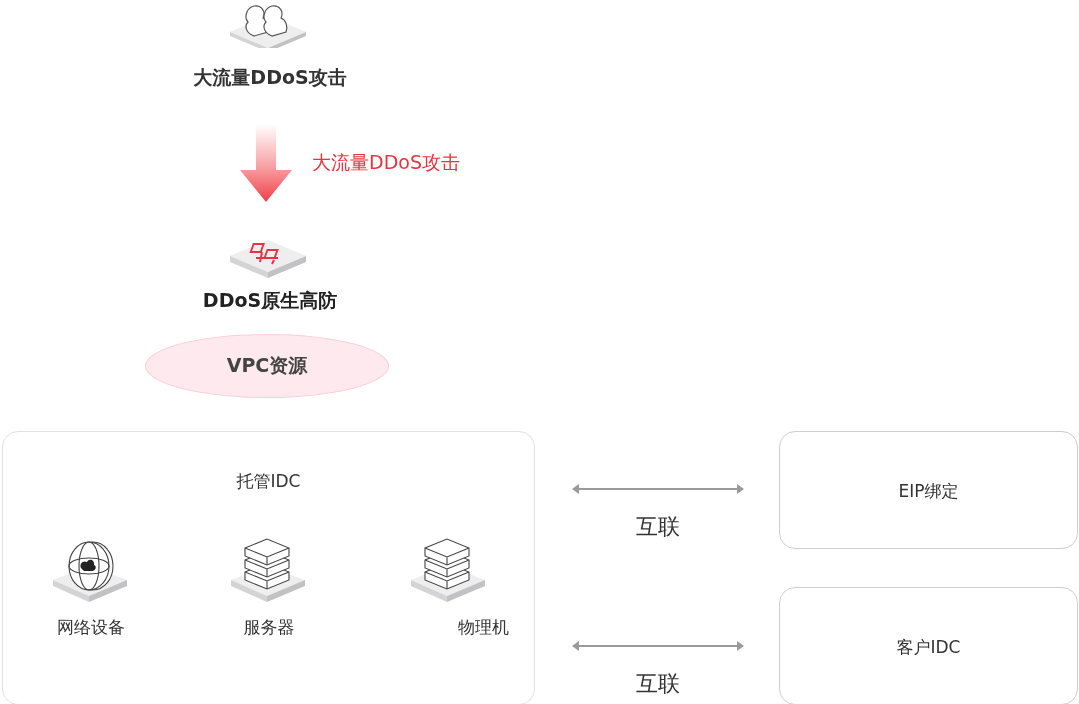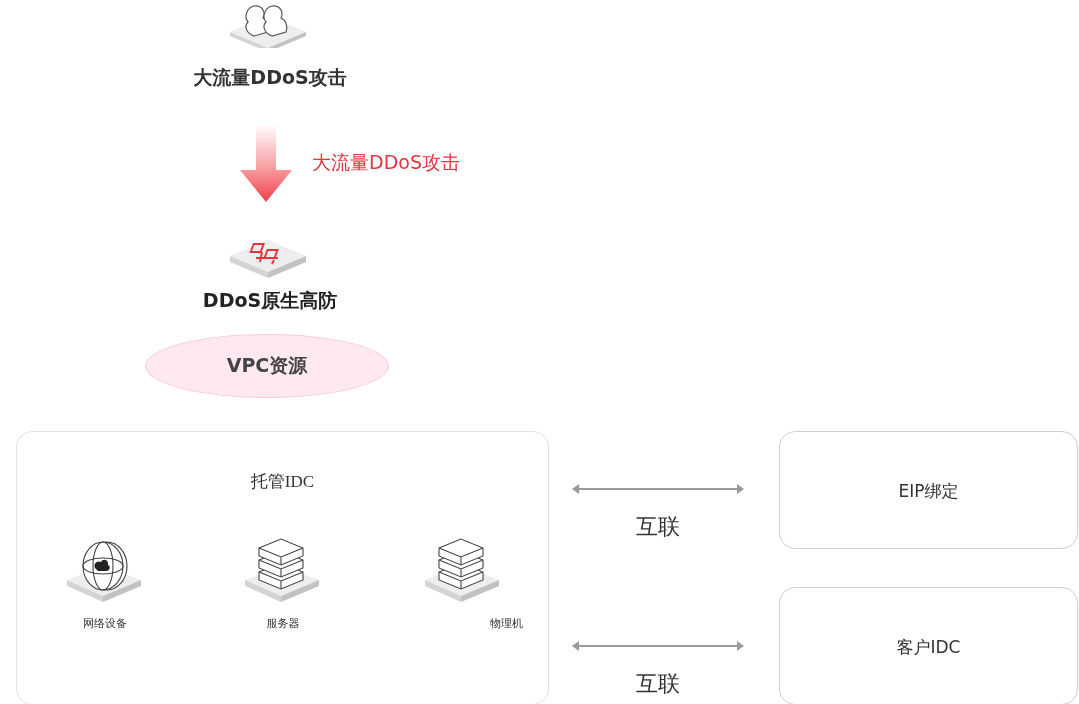--- a/index.html
+++ b/index.html
@@ -8,21 +8,21 @@
   .abs { position: absolute; }
   .lbl { position: absolute; white-space: nowrap; text-align: center; }
   .node-label-top { font-size: 19px; color: #333; font-weight: bold; }
   .attack-label { font-size: 19px; color: #e8343e; line-height: 24px; text-align: center; }
   .ellipse { position: absolute; left: 145px; top: 334px; width: 242px; height: 62px;
              border-radius: 50%; background: #fde9ee; border: 1px solid #f9cdd8;
              display: flex; align-items: center; justify-content: center;
              font-size: 19px; color: #444; font-weight: bold; }
   .box { position: absolute; border: 1px solid #cfcfcf; border-radius: 16px; background: #fff; }
   .box-title { font-size: 17px; color: #333; }
-  .item-label { font-size: 11px; color: #333; }
+  .item-label { font-size: 17px; color: #333; }
   .link-label { font-size: 22px; color: #333; }
 </style>
 </head>
 <body>
 
 <svg class="abs" style="left:228px;top:0px;" width="82" height="48" viewBox="0 0 82 48">
   <polygon points="2,32 40,16 78,32 40,48" fill="#eeeeef"></polygon>
   <polygon points="2,32 2,36 40,52 40,48" fill="#d4d4d6"></polygon>
   <polygon points="78,32 78,36 40,52 40,48" fill="#c2c2c4"></polygon>
   <g fill="#fff" stroke="#555" stroke-width="1.2">
@@ -55,21 +55,21 @@
     <rect x="46" y="18" width="10" height="8" transform="skewX(-20)"></rect>
     <path d="M28,26 L50,26 M34,20 L32,30 M46,28 L44,32"></path>
   </g>
 </svg>
 <div class="lbl node-label-top" style="left:180px;top:288px;width:180px;font-weight:bold;color:#222;">DDoS原生高防</div>
 
 <div class="ellipse">
   <span>VPC资源</span>
 </div>
 
-<div class="box" style="left:16px;top:431px;width:531px;height:272px;border-color:#e2e2e2;font-family:Liberation Serif, serif;">
+<div class="box" style="left:2px;top:431px;width:531px;height:272px;border-color:#e2e2e2;">
   <div class="lbl box-title" style="left:0;width:531px;top:38px;">托管IDC</div>
 
   <svg class="abs" style="left:48px;top:104px;" width="80" height="72" viewBox="0 0 80 72">
     <polygon points="2,44 38,30 76,44 38,60" fill="#eeeeef"></polygon>
     <polygon points="2,44 2,50 38,66 38,60" fill="#d4d4d6"></polygon>
     <polygon points="76,44 76,50 38,66 38,60" fill="#c2c2c4"></polygon>
     <g fill="#fff" stroke="#444" stroke-width="1.1">
       <ellipse cx="42" cy="30" rx="20" ry="24" fill="#fff"></ellipse>
       <ellipse cx="38" cy="30" rx="20" ry="24"></ellipse>
       <ellipse cx="38" cy="30" rx="10" ry="24" fill="none"></ellipse>

